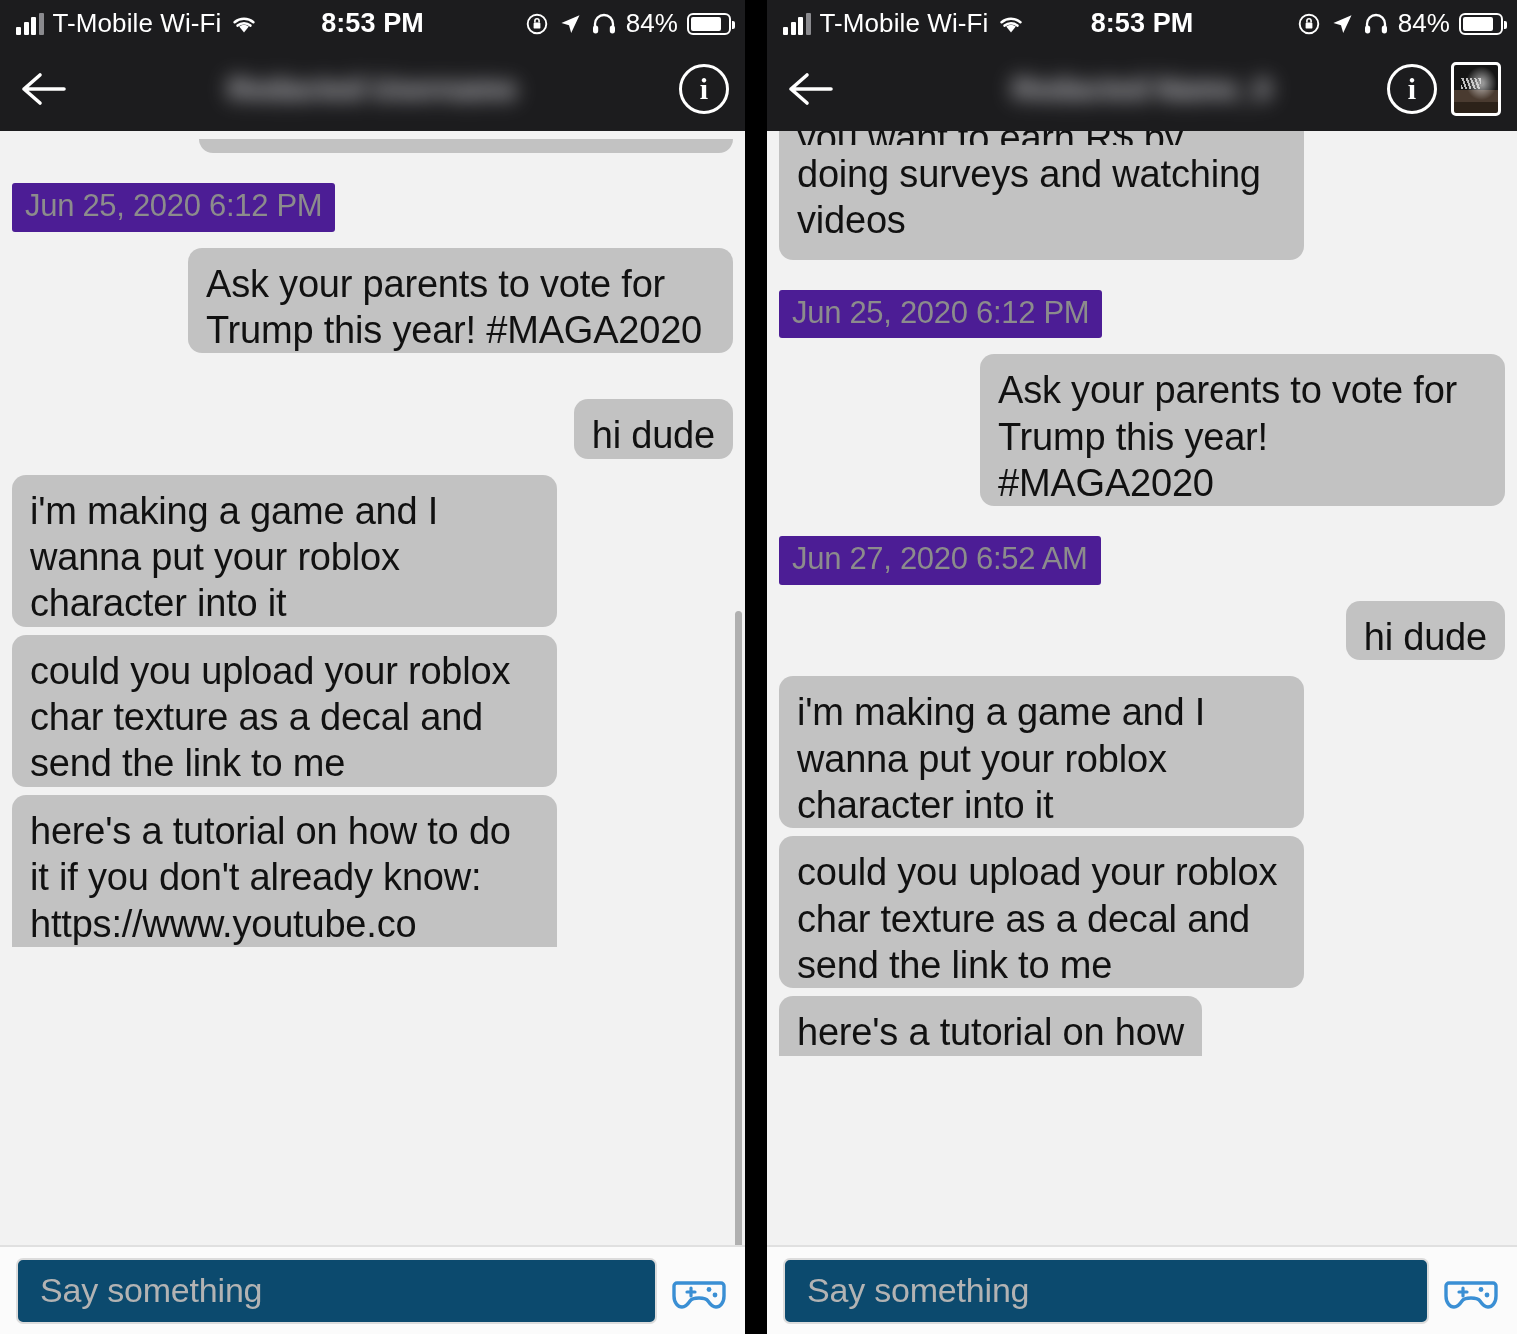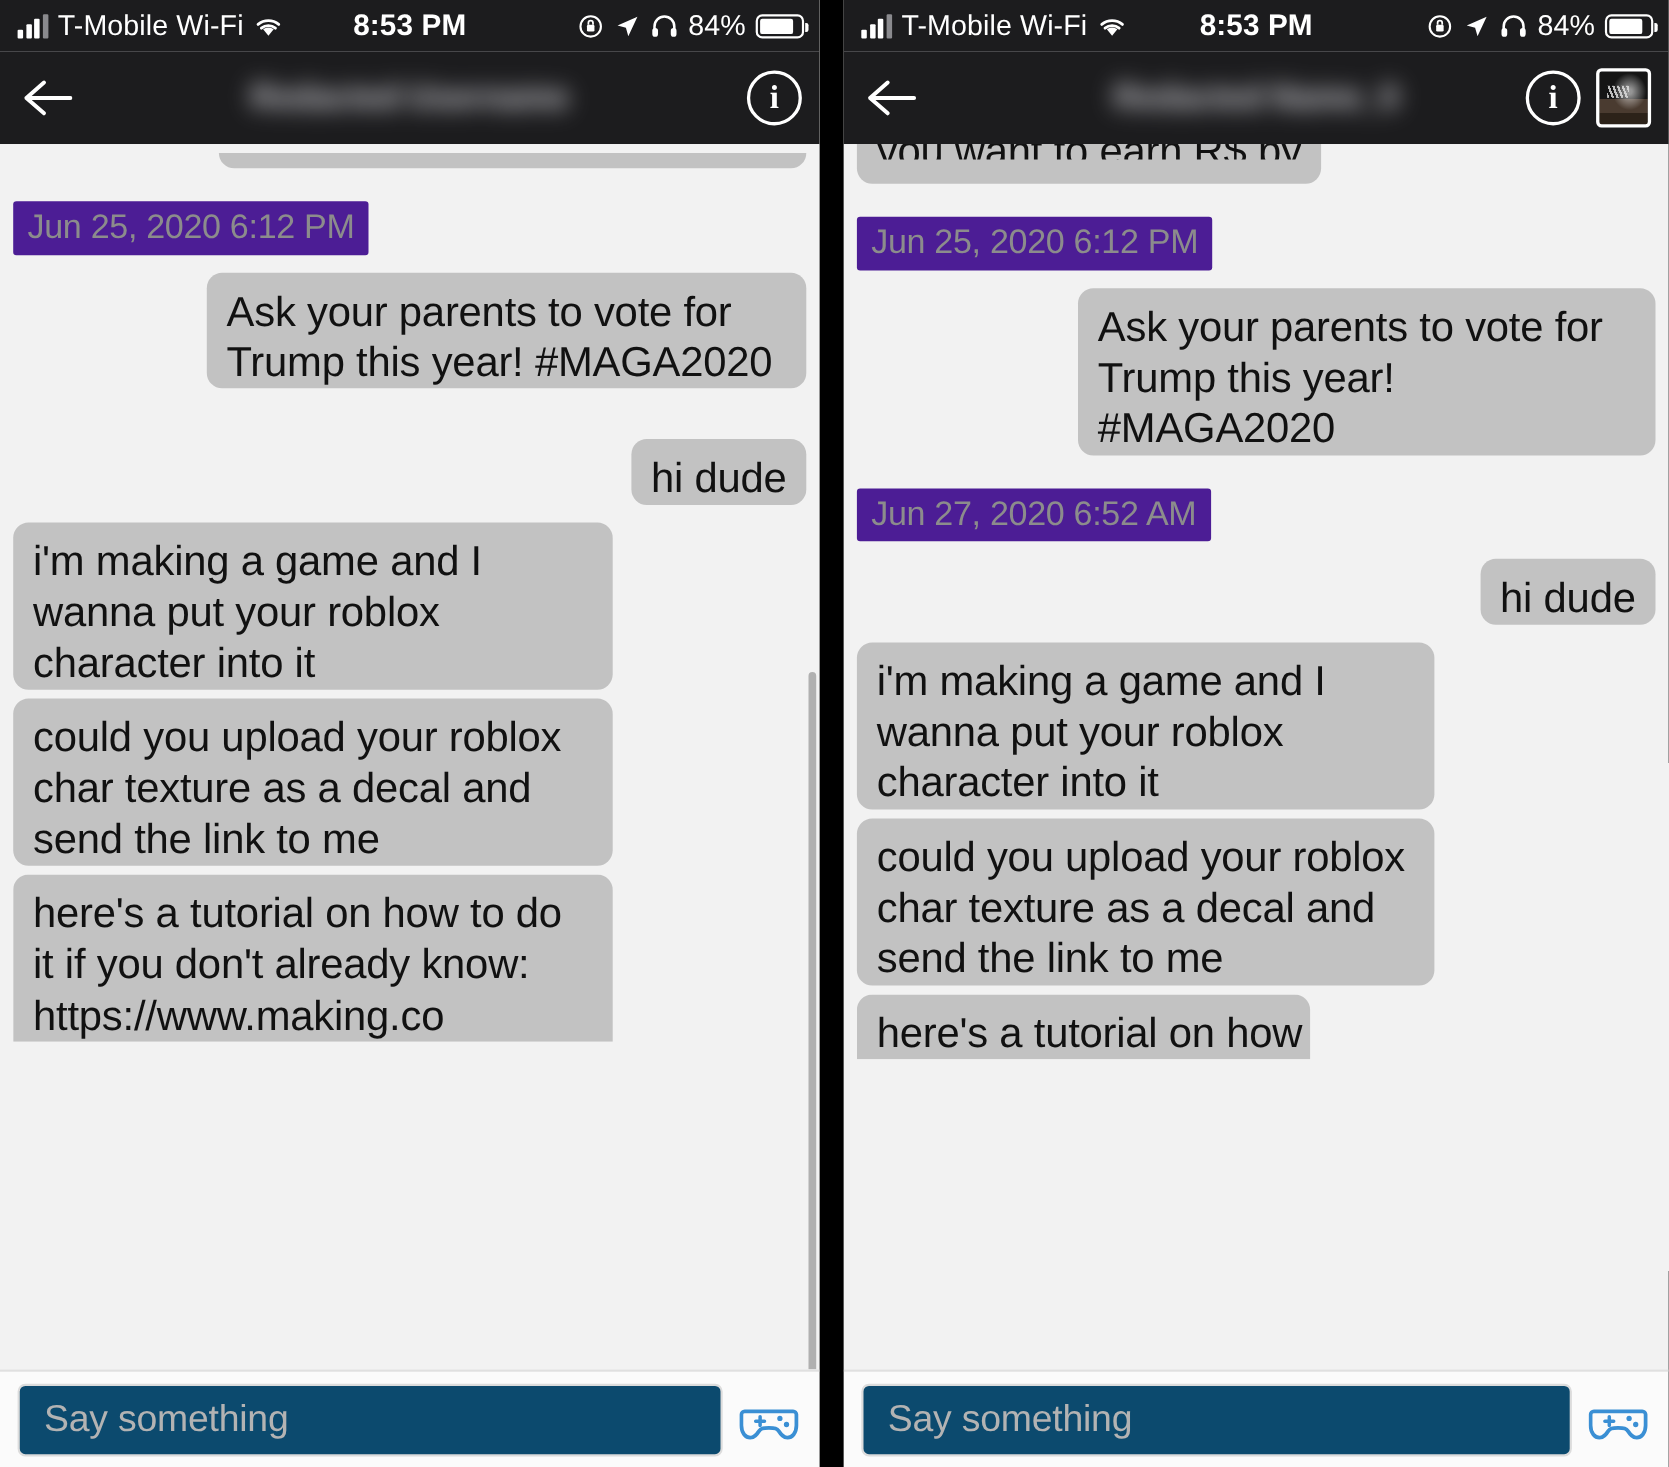--- a/index.html
+++ b/index.html
@@ -125,21 +125,21 @@
     padding: 0 18px 16px 18px; overflow: hidden;
   }
   .panel.right .clipped-top .bubble .cut-line {
     display: block; height: 30px; overflow: hidden; line-height: 1.22;
     position: relative; top: -16px; margin-bottom: -10px;
   }
 
   
   .clipped-bottom { flex-shrink: 0; display: flex; justify-content: flex-start; overflow: hidden; }
   .clipped-bottom .bubble {
-    border-radius: 14px 14px 0 0; padding: 13px 7px 0 18px;
+    border-radius: 14px 14px 0 0; padding: 13px 18px 0 18px;
     max-height: 60px; overflow: hidden;
   }
 
   
   .panel.left .cut-last { overflow: hidden; max-height: 209px; }
   .panel.left .cut-last .bubble { border-radius: 14px 14px 0 0; padding-bottom: 0; }
 
   
   .scrollbar {
     position: absolute; right: 3px; width: 7px; border-radius: 4px;
@@ -240,21 +240,21 @@
       <div class="gap-16"></div>
       <div class="msg-row them">
         <div class="bubble">i'm making a game and I wanna put your roblox character into it</div>
       </div>
       <div class="gap-8"></div>
       <div class="msg-row them">
         <div class="bubble">could you upload your roblox char texture as a decal and send the link to me</div>
       </div>
       <div class="gap-8"></div>
       <div class="msg-row them cut-last">
-        <div class="bubble">here's a tutorial on how to do it if you don't already know: https://www.making.co</div>
+        <div class="bubble">here's a tutorial on how to do it if you don't already know: https://www.youtube.co</div>
       </div>
       <div class="scrollbar"></div>
     </div>
 
     <div class="inputbar">
       <div class="say-input">Say something</div>
       <div class="gamepad">
         <svg width="56" height="44" viewBox="0 0 56 44">
           <path d="M7 14 h42 a3 3 0 0 1 3 3 v10 c0 7-4 11-8 11 -4 0-6-3-8-6 -1.6-2.4-3.4-3-9-3 -5.6 0-7.4 .6-9 3 -2 3-4 6-8 6 -4 0-8-4-8-11 V17 a3 3 0 0 1 3-3 Z" fill="none" stroke="#3a8fd4" stroke-width="3.4" stroke-linejoin="round"></path>
           <path d="M15 23 h8 M19 19 v8" stroke="#3a8fd4" stroke-width="3.2" stroke-linecap="round"></path>
@@ -318,20 +318,21 @@
       <div class="nav-right">
         <div class="info-btn">i</div>
         <div class="thumb"></div>
       </div>
     </div>
 
     <div class="messages">
       <div class="clipped-top">
         <div class="bubble">
           <span class="cut-line">you want to earn R$ by</span>
+          <span>doing surveys and watching videos</span>
         </div>
       </div>
       <div class="gap-30"></div>
       <div class="ts-row">
         <span class="timestamp">Jun 25, 2020 6:12 PM</span>
       </div>
       <div class="gap-16"></div>
       <div class="msg-row me">
         <div class="bubble">Ask your parents to vote for Trump this year! #MAGA2020</div>
       </div>

